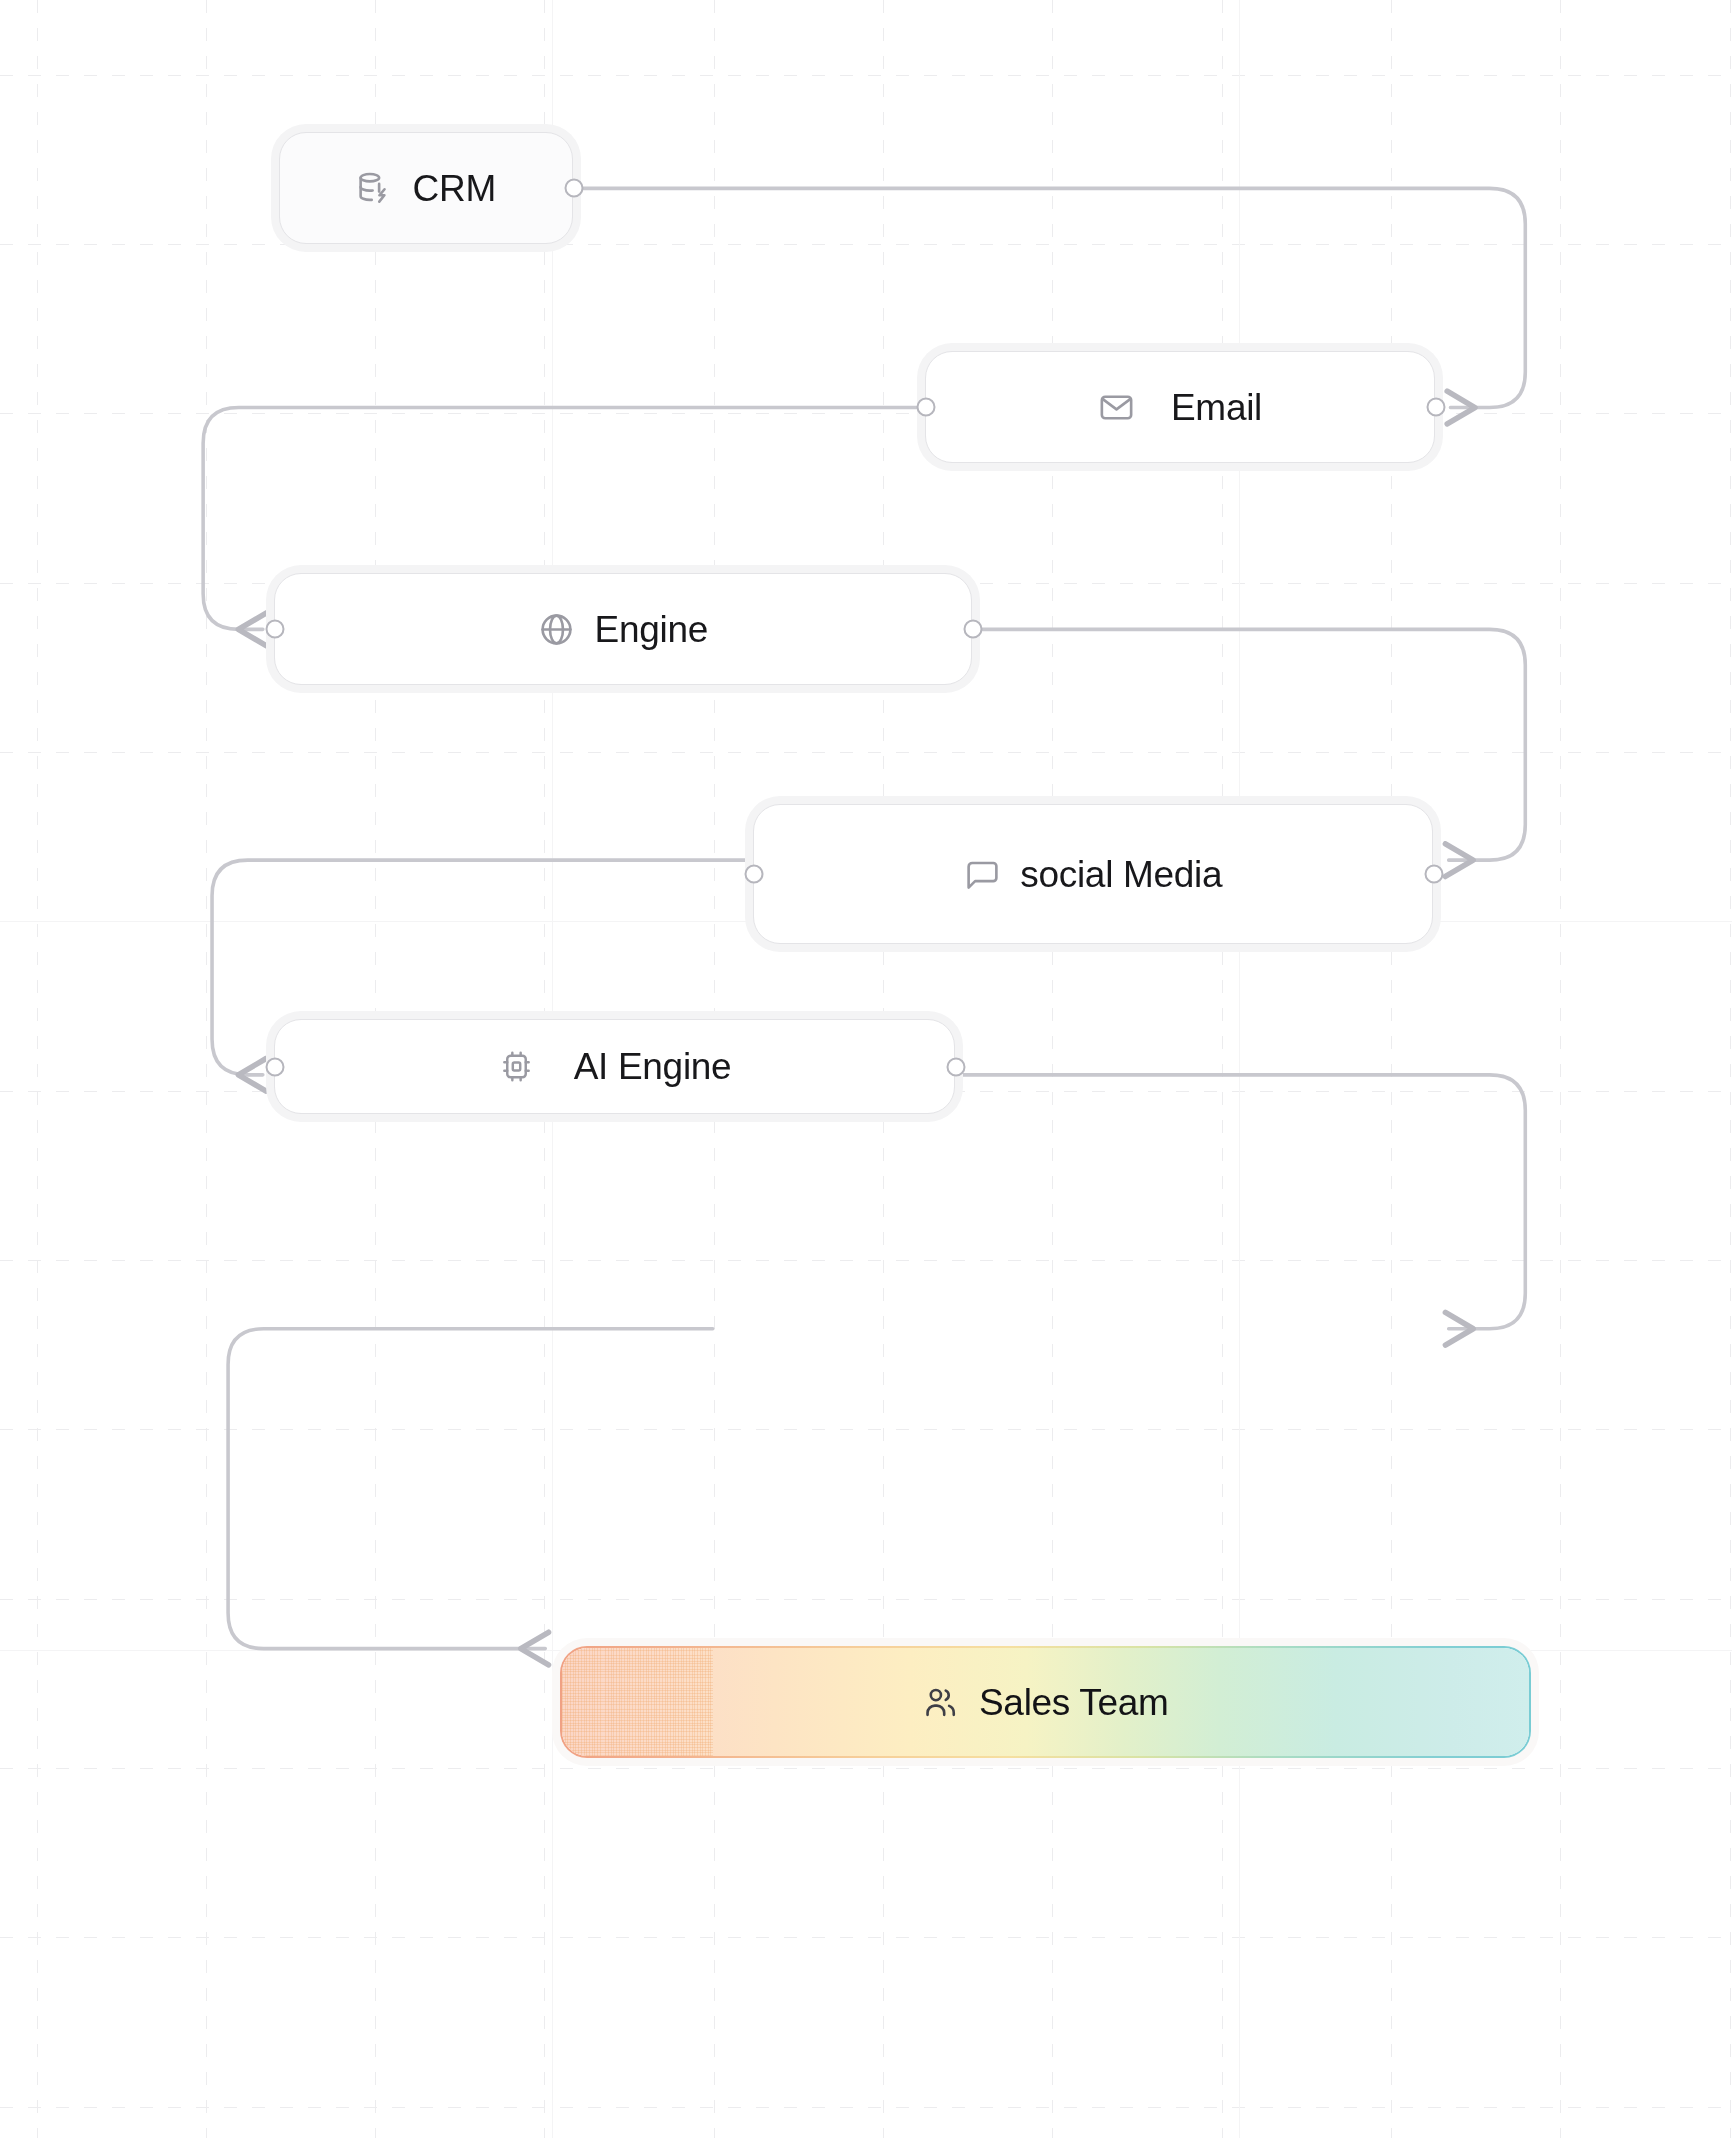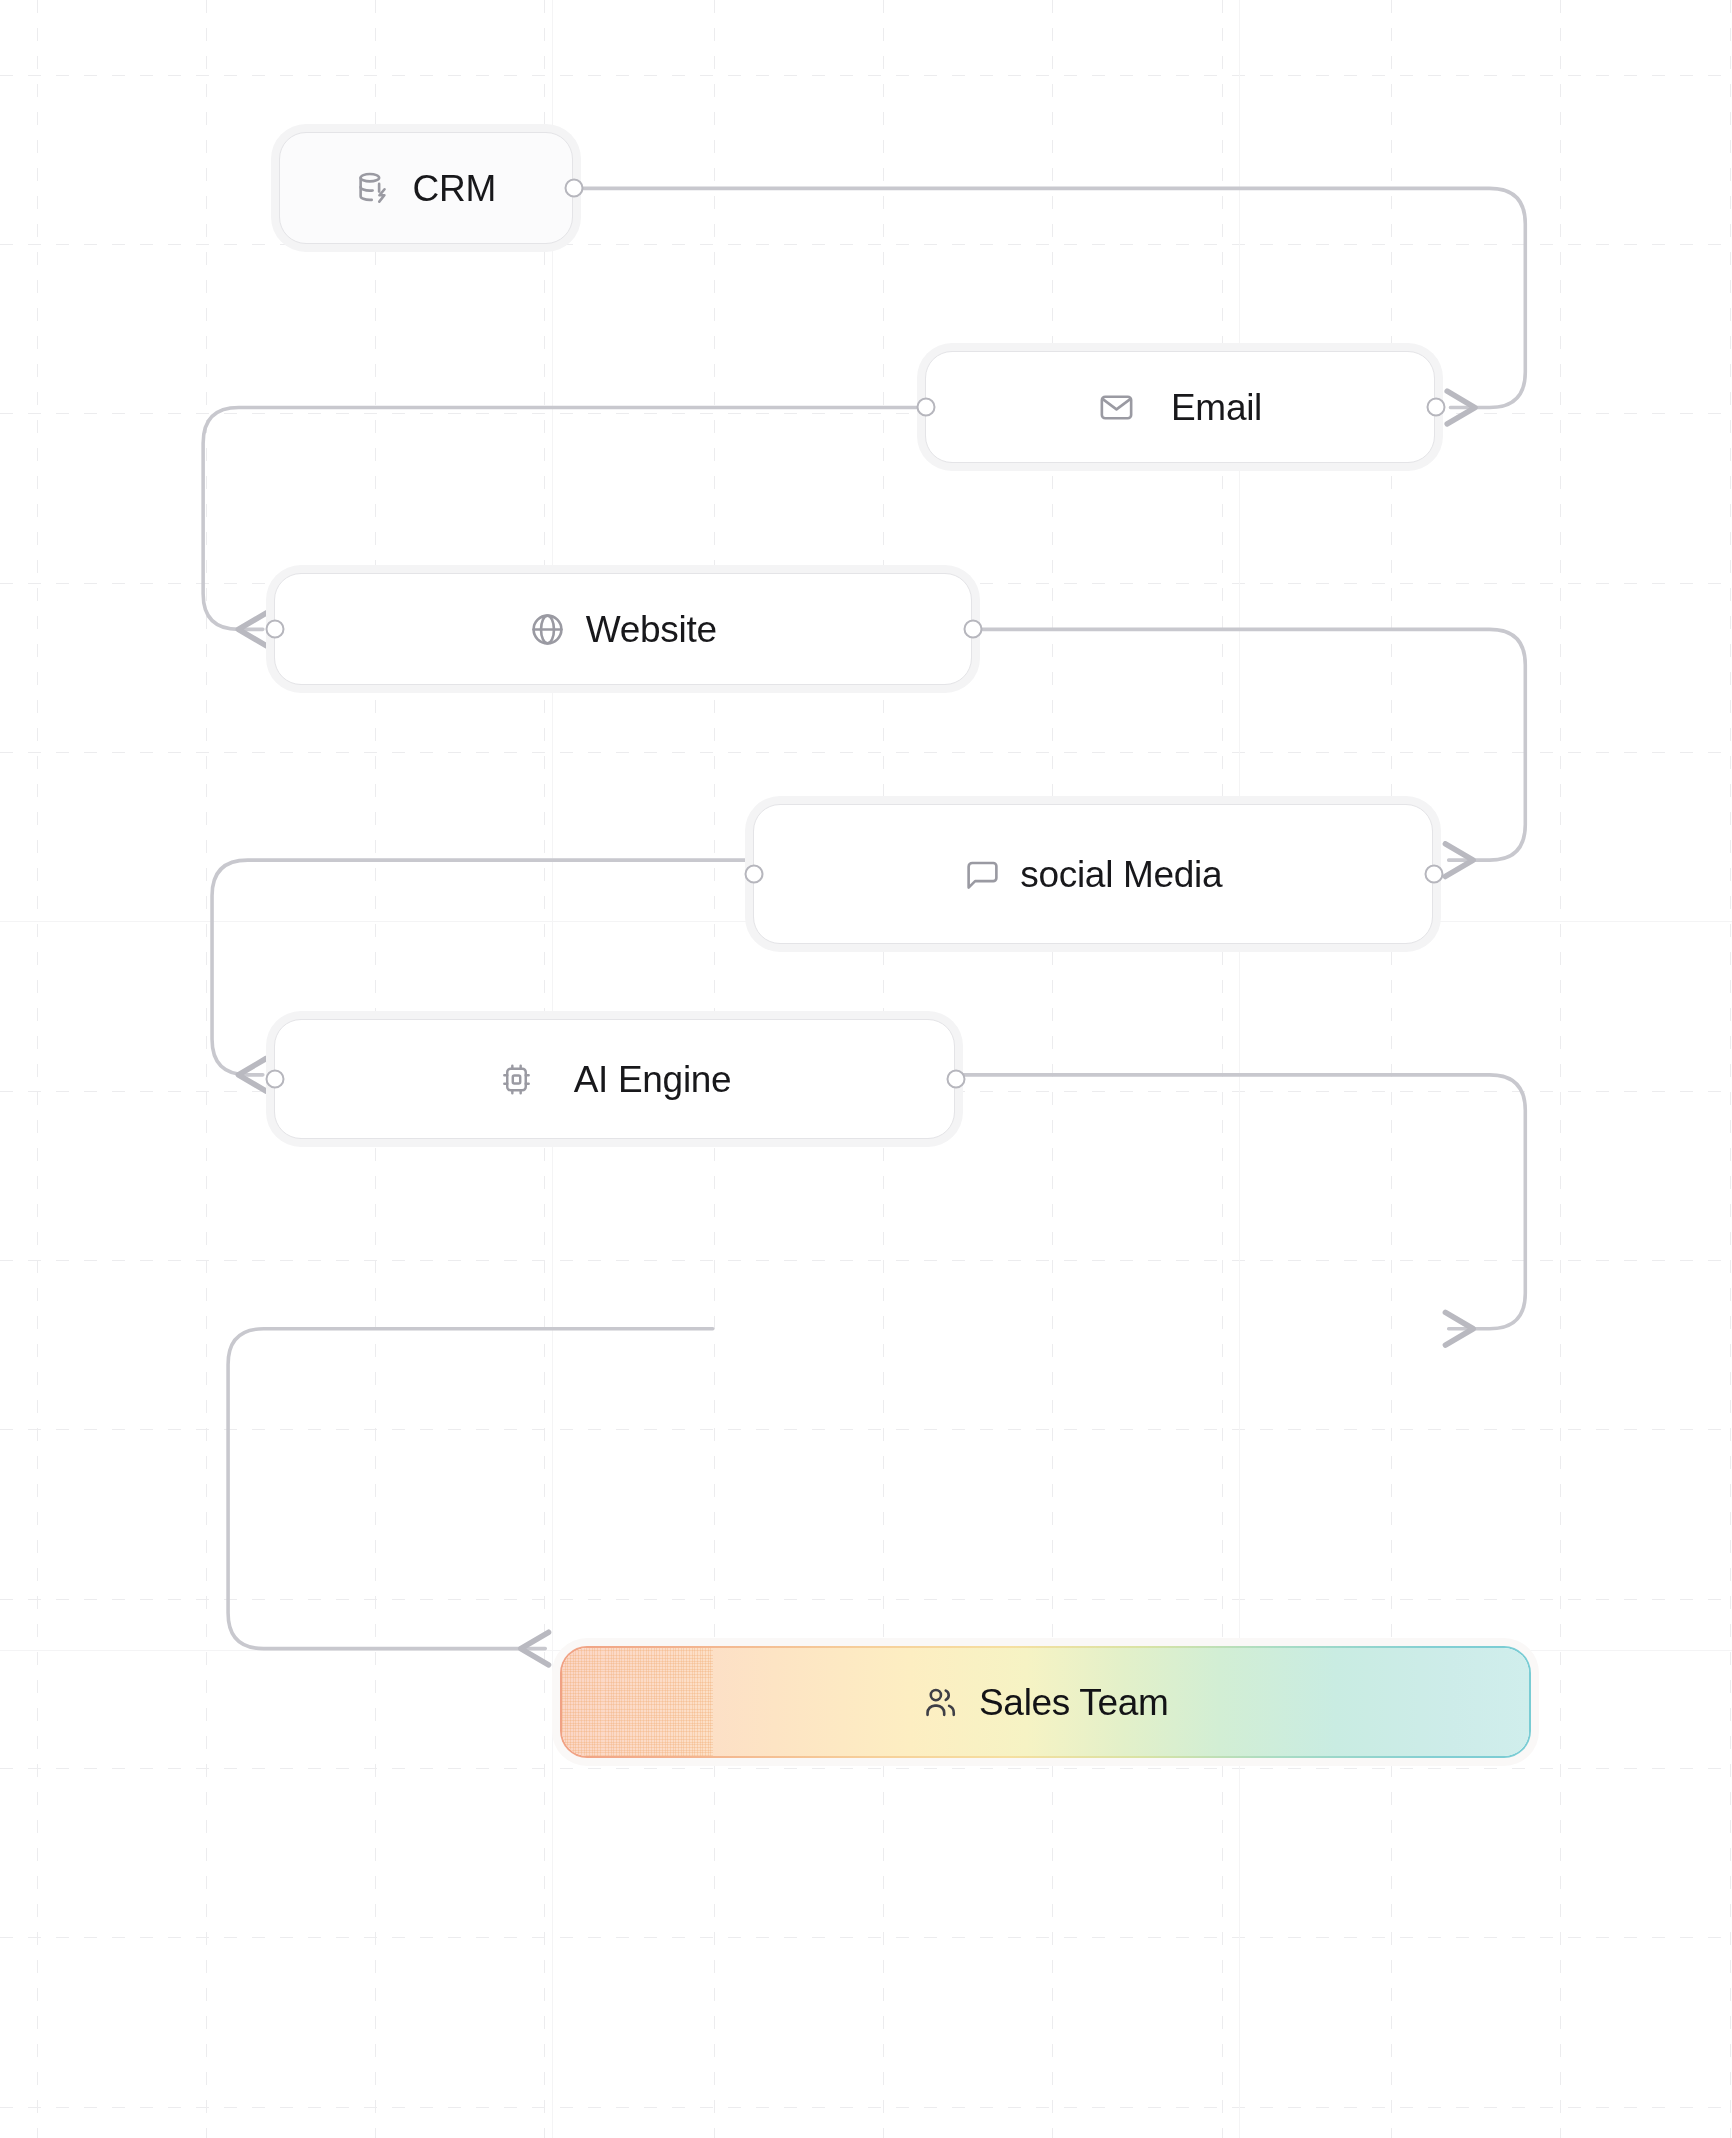--- a/index.html
+++ b/index.html
@@ -207,37 +207,37 @@
   </div>
 
   <div class="node" style="left:274px;top:573px;width:698px;height:112px;">
     <span class="node-icon">
       <svg viewBox="0 0 24 24" fill="none" stroke="currentColor" stroke-width="1.7" stroke-linecap="round" stroke-linejoin="round">
         <circle cx="12" cy="12" r="9"></circle>
         <path d="M3 12h18"></path>
         <ellipse cx="12" cy="12" rx="4.2" ry="9"></ellipse>
       </svg>
     </span>
-    <span class="node-label">Website</span>
+    <span class="node-label">Engine</span>
     <span class="port" style="left:0px;"></span>
     <span class="port" style="left:698px;"></span>
   </div>
 
   <div class="node" style="left:753px;top:804px;width:680px;height:140px;">
     <span class="node-icon">
       <svg viewBox="0 0 24 24" fill="none" stroke="currentColor" stroke-width="1.7" stroke-linecap="round" stroke-linejoin="round">
         <path d="M20 4.5H6.4A2.4 2.4 0 0 0 4 6.9v13.6l4.2-4.2H20a2 2 0 0 0 2-2V6.5a2 2 0 0 0-2-2Z" transform="translate(-1,0)"></path>
       </svg>
     </span>
     <span class="node-label">social Media</span>
     <span class="port" style="left:0px;"></span>
     <span class="port" style="left:680px;"></span>
   </div>
 
-  <div class="node" style="left:274px;top:1019px;width:681px;height:120px;gap:39px;">
+  <div class="node" style="left:274px;top:1019px;width:681px;height:95px;gap:39px;">
     <span class="node-icon">
       <svg viewBox="0 0 24 24" fill="none" stroke="currentColor" stroke-width="1.6" stroke-linecap="round" stroke-linejoin="round">
         <rect x="6" y="5" width="12" height="14" rx="2.2"></rect>
         <rect x="9.6" y="9.4" width="4.8" height="5.2" rx="1"></rect>
         <path d="M9.3 5V3.1M14.7 5V3.1M9.3 20.9V19M14.7 20.9V19"></path>
         <path d="M6 9.2H4.1M6 14.8H4.1M19.9 9.2H18M19.9 14.8H18"></path>
       </svg>
     </span>
     <span class="node-label">AI Engine</span>
     <span class="port" style="left:0px;"></span>

